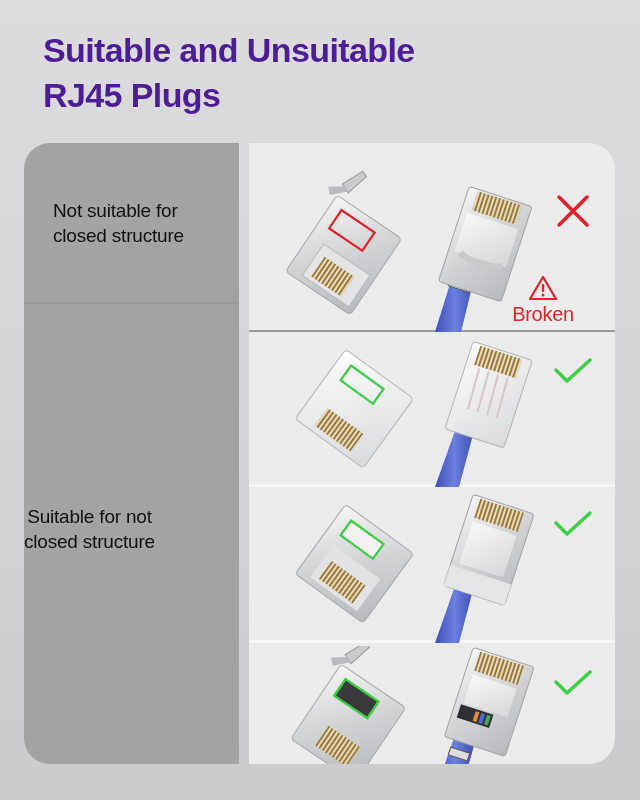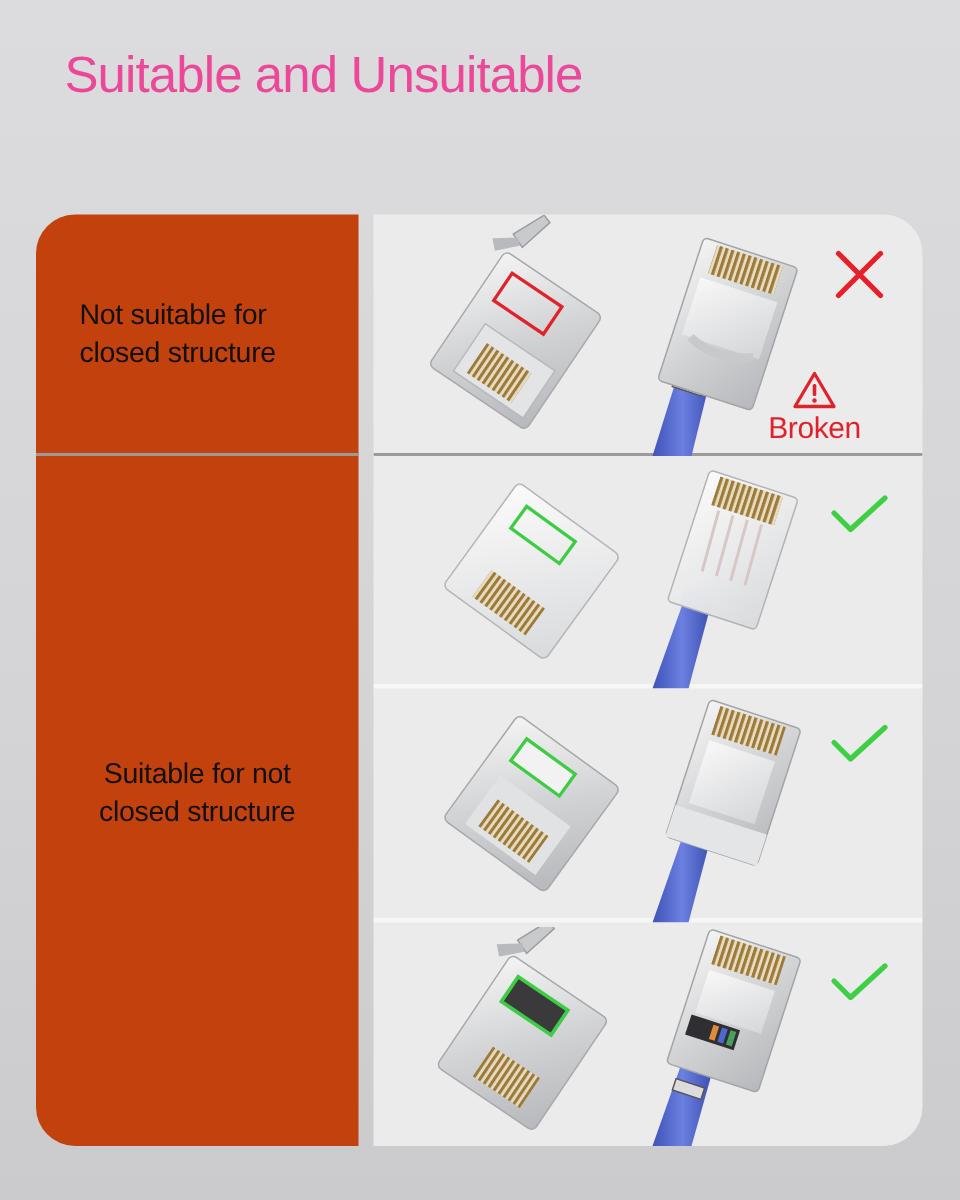--- a/index.html
+++ b/index.html
@@ -5,43 +5,43 @@
     * { box-sizing: border-box; margin: 0; padding: 0; }
     html, body {
       width: 640px; height: 800px; overflow: hidden;
       background: linear-gradient(180deg, #dcdcdf 0%, #d4d4d7 60%, #cbcbce 100%);
       font-family: "Liberation Sans", "DejaVu Sans", sans-serif;
       color: #111;
     }
     .page { position: relative; width: 640px; height: 800px; }
     .title {
       position: absolute; left: 43px; top: 28px;
-      font-size: 34px; line-height: 45px; font-weight: 400;
-      letter-spacing: -0.6px; color: #ec4899;
+      font-size: 34px; line-height: 45px; font-weight: 700;
+      letter-spacing: -0.6px; color: #4c1d95;
     }
     .title span { display: block; }
 
     .left-panel {
       position: absolute; left: 24px; top: 143px; width: 215px; height: 621px;
-      background: #c2410c; border-radius: 26px 0 0 26px; overflow: hidden;
+      background: #a3a3a3; border-radius: 26px 0 0 26px; overflow: hidden;
     }
     .left-cell {
       position: absolute; left: 0; width: 100%;
       display: flex; align-items: center;
     }
     .left-cell.top { top: 0; height: 161px; border-bottom: 2px solid #9a9a9a; padding-left: 29px; }
-    .left-cell.bottom { top: 163px; bottom: 12px; justify-content: center; text-align: center; }
+    .left-cell.bottom { top: 163px; bottom: 12px; justify-content: flex-start; text-align: center; }
     .cell-text { font-size: 19px; line-height: 25px; color: #111; letter-spacing: -0.2px; }
     .cell-text span { display: block; }
 
     .right-panel {
       position: absolute; left: 249px; top: 143px; width: 366px; height: 621px;
       background: #ebebeb; border-radius: 0 26px 26px 0; overflow: hidden;
     }
-    .row { position: absolute; left: 0; width: 100%; }
+    .row { position: absolute; left: 0; width: 100%; margin-top: 28px; }
     .row.r1 { top: 0; height: 161px; border-bottom: 2px solid #9a9a9a; }
     .row.r2 { top: 163px; height: 153px; border-bottom: 3px solid #f6f6f6; }
     .row.r3 { top: 316px; height: 156px; border-bottom: 3px solid #f6f6f6; }
     .row.r4 { top: 475px; height: 146px; }
     .row svg.plugs { position: absolute; left: 0; top: 0; }
 
     .mark { position: absolute; }
     .mark.cross { left: 306px; top: 22px; }
     .mark.check { left: 304px; top: 22px; }
 
@@ -51,20 +51,21 @@
     }
     .warn-label { color: #e0232b; font-size: 20px; line-height: 22px; margin-top: 2px; letter-spacing: -0.3px; }
   </style>
 </head>
 <body>
 
 <div class="page">
 
   <h1 class="title">
     <span>Suitable and Unsuitable</span>
+    <span>RJ45 Plugs</span>
   </h1>
 
   <div class="left-panel">
     <div class="left-cell top">
       <div class="cell-text">
         <span>Not suitable for</span>
         <span>closed structure</span>
       </div>
     </div>
     <div class="left-cell bottom">

